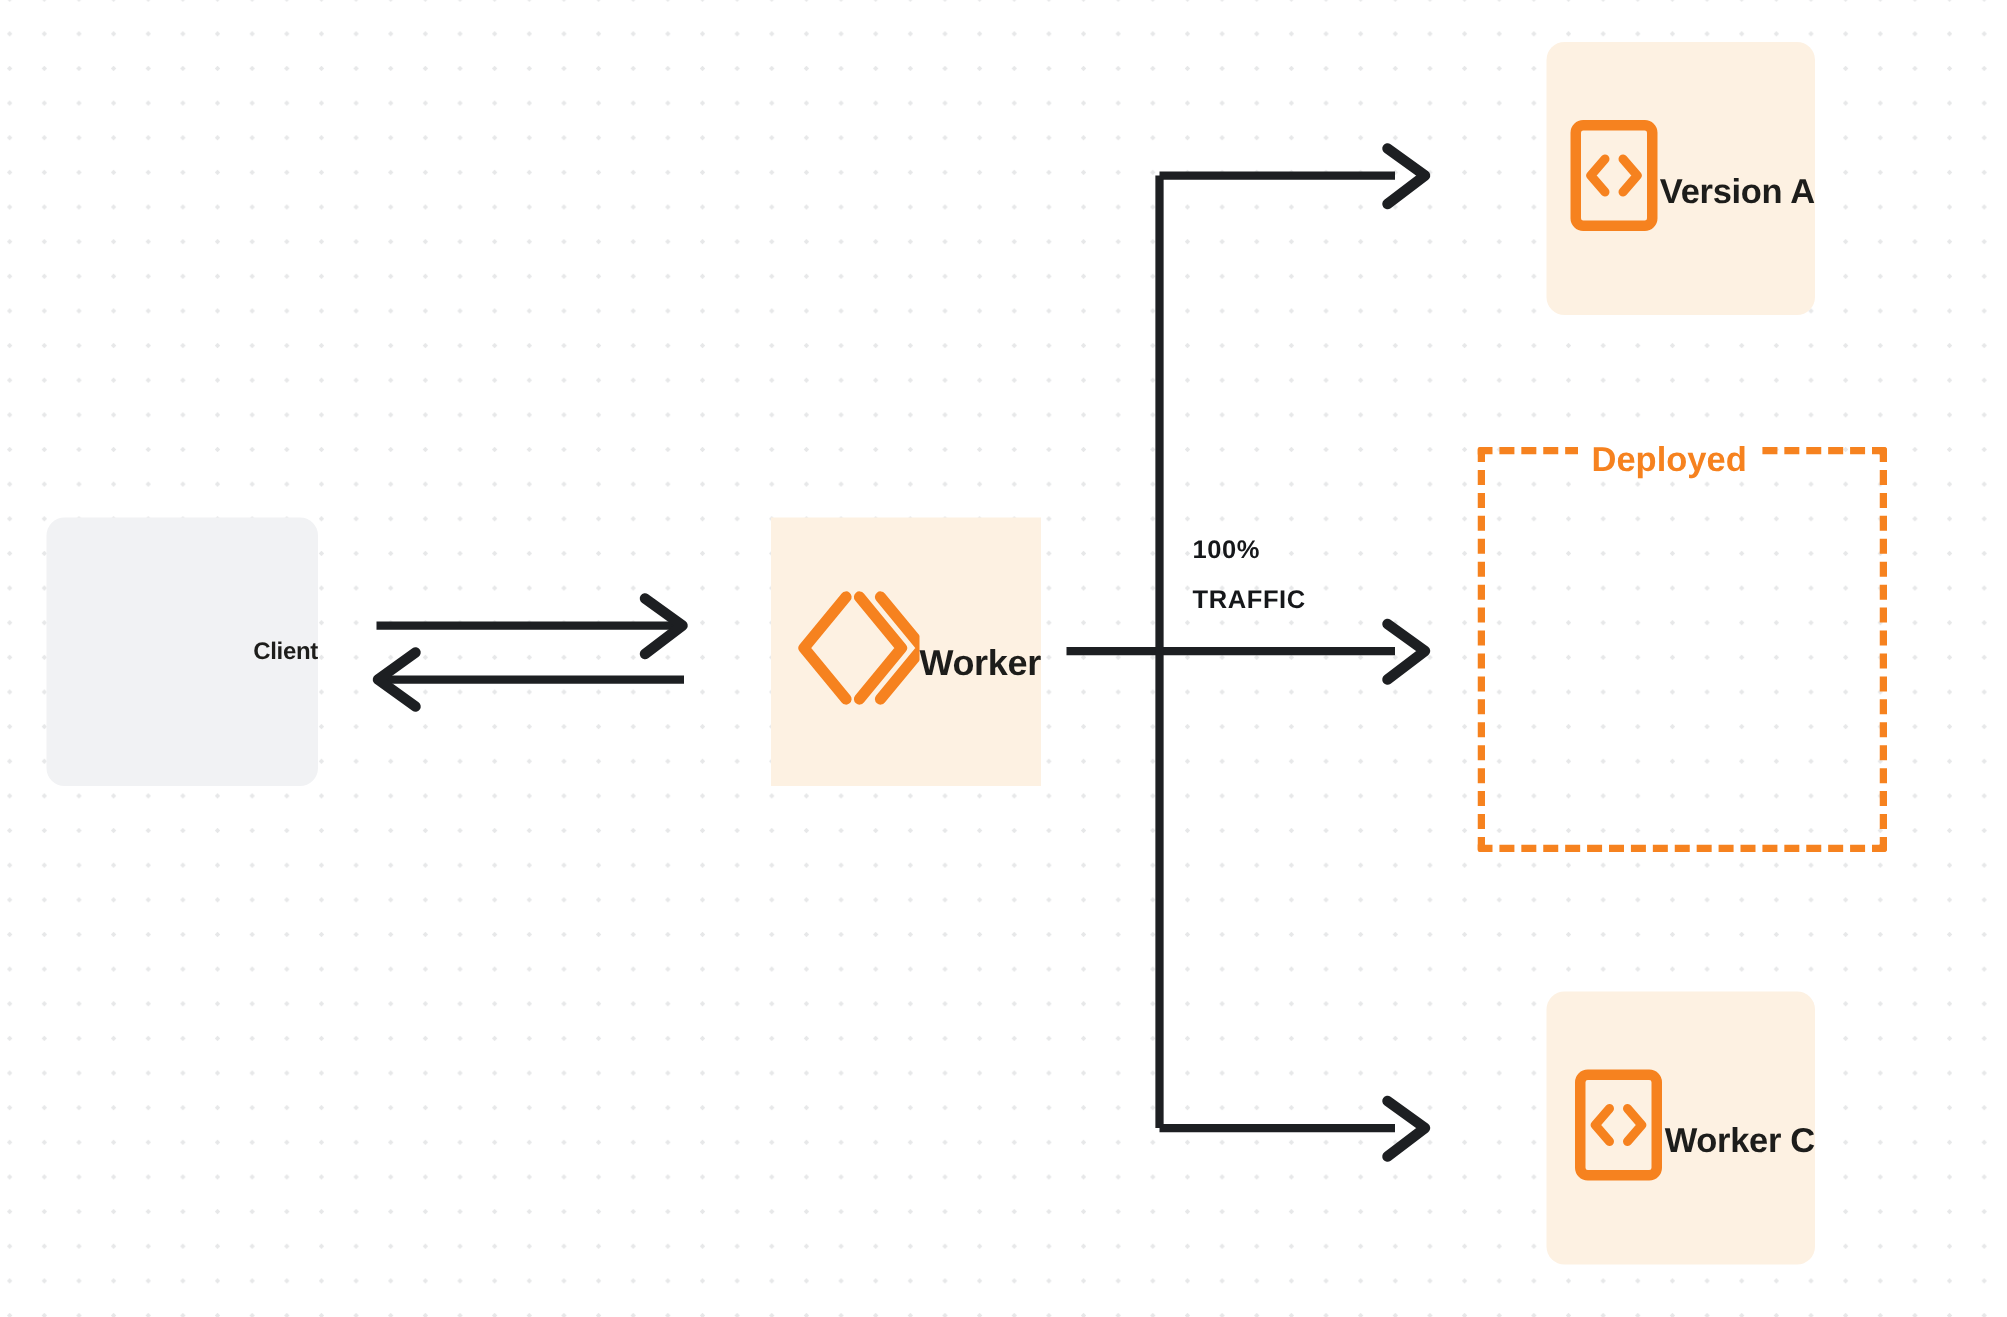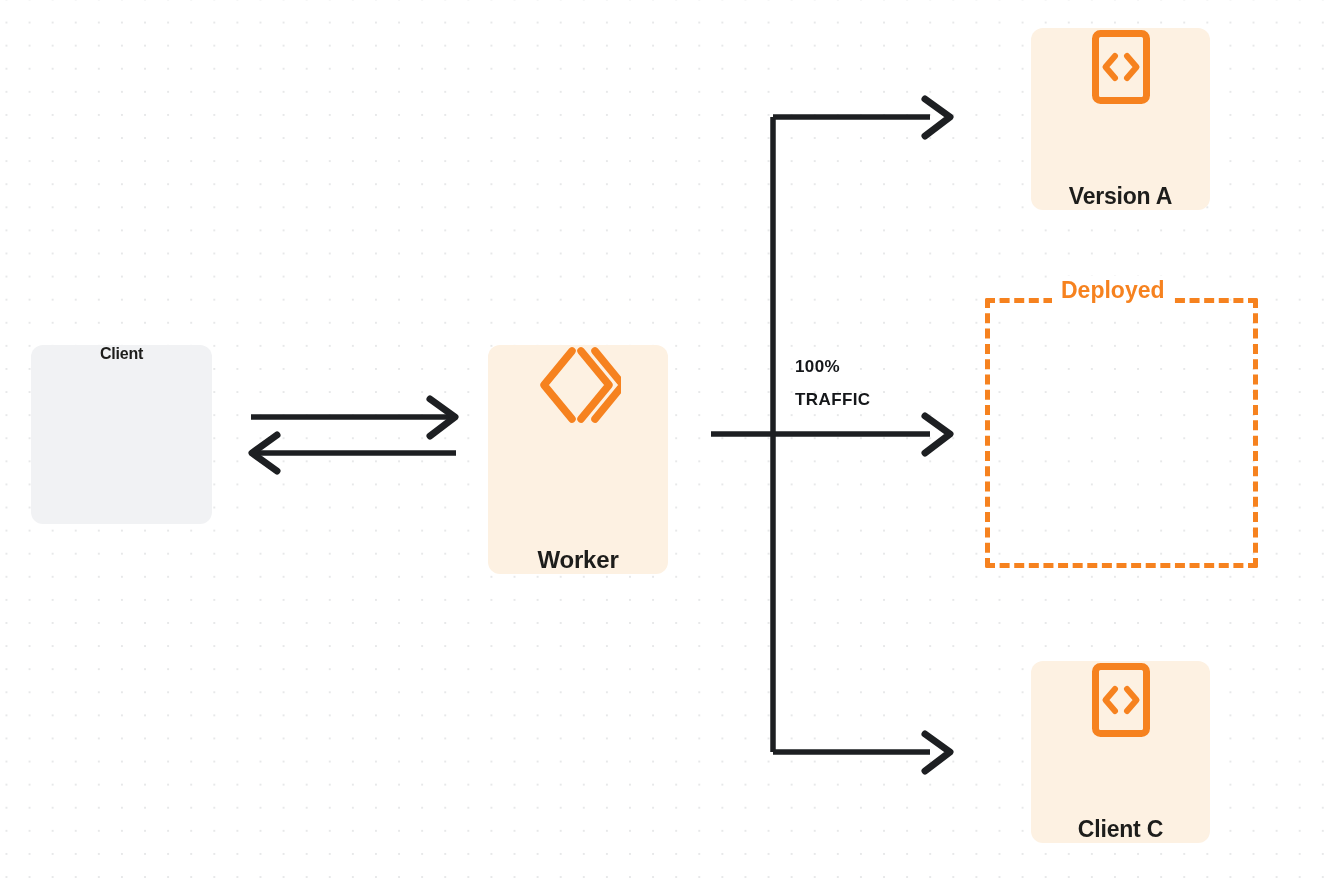--- a/index.html
+++ b/index.html
@@ -18,23 +18,22 @@
     background-color: #ffffff;
     background-image: radial-gradient(#e7e8e9 1.4px, transparent 1.5px);
     background-size: 23.1px 23.1px;
     background-position: 18px 11px;
     overflow: hidden;
   }
   .node {
     position: absolute;
     box-sizing: border-box;
     display: flex;
-    flex-direction: column;
     align-items: center;
-    justify-content: space-between;
+    justify-content: flex-end;
   }
   .node-label {
     font-weight: bold;
     color: #1d1d1b;
     letter-spacing: -0.2px;
     white-space: nowrap;
   }
 
   
   #client-node {
@@ -42,26 +41,26 @@
     top: 345px;
     width: 181px;
     height: 179px;
     background: #f1f2f4;
     border-radius: 12px;
   }
   #client-node .node-label { font-size: 16px; }
 
   
   #worker-node {
-    left: 488px;
+    left: 514px;
     top: 345px;
     width: 180px;
-    height: 229px;
+    height: 179px;
     background: #fdf1e2;
-    border-radius: 12px;
+    border-radius: 0;
   }
   #worker-node .node-label { font-size: 24px; margin-top: 16px; }
 
   
   .version-card {
     width: 179px;
     height: 182px;
     background: #fdf1e2;
     border-radius: 12px;
     left: 1031px;
@@ -78,21 +77,21 @@
     top: 298px;
     width: 273px;
     height: 270px;
     border: 5px dashed #f6821f;
     border-radius: 2px;
     box-sizing: border-box;
   }
   #deployed-label {
     position: absolute;
     left: 1052px;
-    top: 276px;
+    top: 292px;
     padding: 0 9px;
     background: #ffffff;
     color: #f6821f;
     font-size: 23px;
     font-weight: bold;
     line-height: 28px;
     white-space: nowrap;
   }
 
   
@@ -212,16 +211,16 @@
 
 
   <div id="version-c-node" class="node version-card">
     <span>
       <svg width="62" height="78" viewBox="0 0 62 78" aria-hidden="true">
         <rect class="icon-stroke" stroke-width="7" x="5.5" y="5.5" width="51" height="67" rx="5"></rect>
         <path class="icon-stroke" stroke-width="6" d="M 25 28 L 15.5 39 L 25 50"></path>
         <path class="icon-stroke" stroke-width="6" d="M 37 28 L 46.5 39 L 37 50"></path>
       </svg>
     </span>
-    <span class="node-label">Client C</span>
+    <span class="node-label">Worker C</span>
   </div>
 
 </div>
 
 </body></html>

